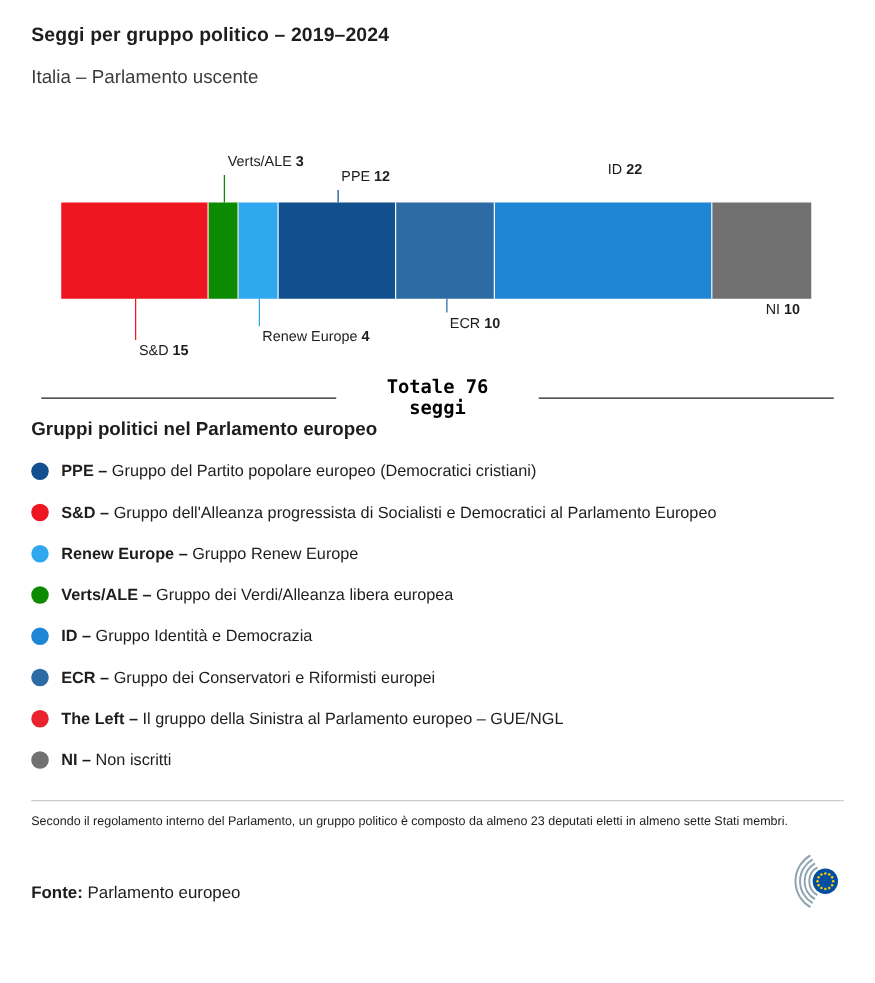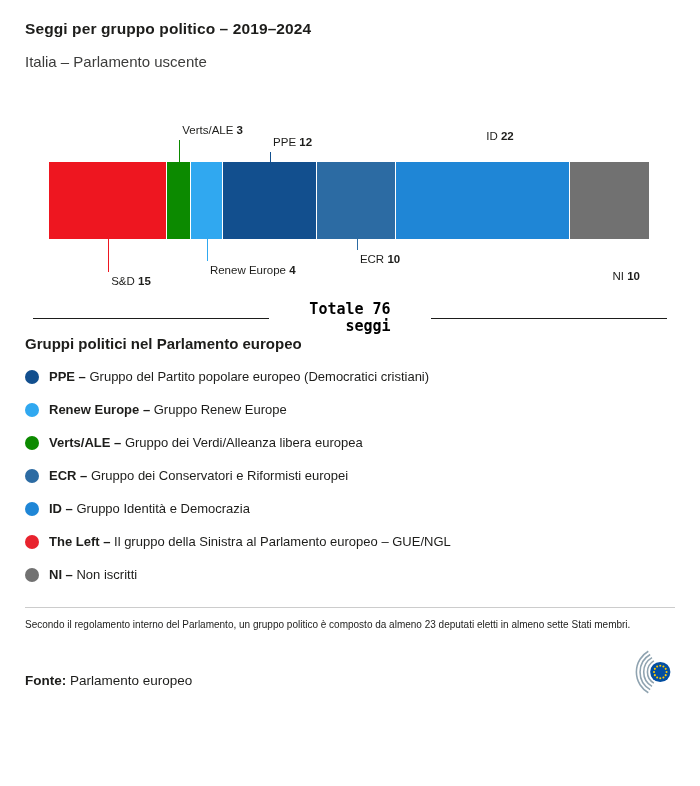--- a/index.html
+++ b/index.html
@@ -22,21 +22,21 @@
   .seg-label b { font-weight:bold; }
   .leader { position:absolute; width:1px; }
   .stacked-bar { display:flex; height:77px; width:100%; }
   .seg { height:100%; border-right:1px solid #ffffff; }
   .seg:last-child { border-right:none; }
 
   
   .total-row { display:flex; align-items:center; margin:10px 8px 0 8px; }
   .total-rule { flex:1; height:1px; background:#1d1d1b; }
   .total-text {
-    padding:0 40px; text-align:right;
+    padding:0 40px; text-align:center;
     font-family:"DejaVu Sans Mono", monospace;
     font-weight:bold; font-size:15px; line-height:17px; color:#000;
   }
 
   
   .legend-title { font-size:15px; font-weight:bold; }
   .legend-list { list-style:none; margin-top:8px; }
   .legend-item { display:flex; align-items:center; height:33px; font-size:13px; }
   .dot { width:14px; height:14px; border-radius:50%; flex:0 0 14px; margin-right:10px; }
   .ltext b { font-weight:bold; }
@@ -77,54 +77,58 @@
         <div class="seg" style="width: 28.9474%; background: rgb(31, 134, 214);"></div>
         <div class="seg" style="width: 13.1579%; background: rgb(113, 113, 113);"></div>
       </div>
     <div class="labels-below">
         <div class="seg-label" style="left: calc(9.86842% + 3px); top: 36px;"><span>S&amp;D </span><b>15</b></div>
         <div class="leader" style="left: 9.86842%; height: 33px; background: rgb(238, 22, 32); top: 0px;"></div>
         <div class="seg-label" style="left: calc(26.3158% + 3px); top: 25px;"><span>Renew Europe </span><b>4</b></div>
         <div class="leader" style="left: 26.3158%; height: 22px; background: rgb(48, 168, 240); top: 0px;"></div>
         <div class="seg-label" style="left: calc(51.3158% + 3px); top: 14px;"><span>ECR </span><b>10</b></div>
         <div class="leader" style="left: 51.3158%; height: 11px; background: rgb(44, 107, 163); top: 0px;"></div>
-        <div class="seg-label" style="left: calc(93.4211% + 3px); top: 3px; margin-top: 28px;"><span>NI </span><b>10</b></div>
+        <div class="seg-label" style="left: calc(93.4211% + 3px); top: 3px;"><span>NI </span><b>10</b></div>
       </div>
   </div>
 
   <div class="total-row">
     <div class="total-rule"></div>
     <div class="total-text">
       <div>Totale 76</div>
       <div>seggi</div>
     </div>
     <div class="total-rule"></div>
   </div>
 
   <h2 class="legend-title">Gruppi politici nel Parlamento europeo</h2>
   <ul class="legend-list">
       <li class="legend-item">
         <span class="dot" style="background: rgb(18, 79, 142);"></span>
         <span class="ltext"><b>PPE – </b><span>Gruppo del Partito popolare europeo (Democratici cristiani)</span></span>
       </li>
       <li class="legend-item">
+        <span class="dot" style="background: rgb(238, 22, 32);"></span>
+        <span class="ltext"><b>S&amp;D – </b><span>Gruppo dell'Alleanza progressista di Socialisti e Democratici al Parlamento Europeo</span></span>
+      </li>
+      <li class="legend-item">
         <span class="dot" style="background: rgb(48, 168, 240);"></span>
         <span class="ltext"><b>Renew Europe – </b><span>Gruppo Renew Europe</span></span>
       </li>
       <li class="legend-item">
         <span class="dot" style="background: rgb(12, 138, 0);"></span>
         <span class="ltext"><b>Verts/ALE – </b><span>Gruppo dei Verdi/Alleanza libera europea</span></span>
       </li>
       <li class="legend-item">
+        <span class="dot" style="background: rgb(31, 134, 214);"></span>
+        <span class="ltext"><b>ID – </b><span>Gruppo Identità e Democrazia</span></span>
+      </li>
+      <li class="legend-item">
         <span class="dot" style="background: rgb(44, 107, 163);"></span>
         <span class="ltext"><b>ECR – </b><span>Gruppo dei Conservatori e Riformisti europei</span></span>
-      </li>
-      <li class="legend-item">
-        <span class="dot" style="background: rgb(31, 134, 214);"></span>
-        <span class="ltext"><b>ID – </b><span>Gruppo Identità e Democrazia</span></span>
       </li>
       <li class="legend-item">
         <span class="dot" style="background: rgb(232, 35, 46);"></span>
         <span class="ltext"><b>The Left – </b><span>Il gruppo della Sinistra al Parlamento europeo – GUE/NGL</span></span>
       </li>
       <li class="legend-item">
         <span class="dot" style="background: rgb(113, 113, 113);"></span>
         <span class="ltext"><b>NI – </b><span>Non iscritti</span></span>
       </li>
     </ul>

